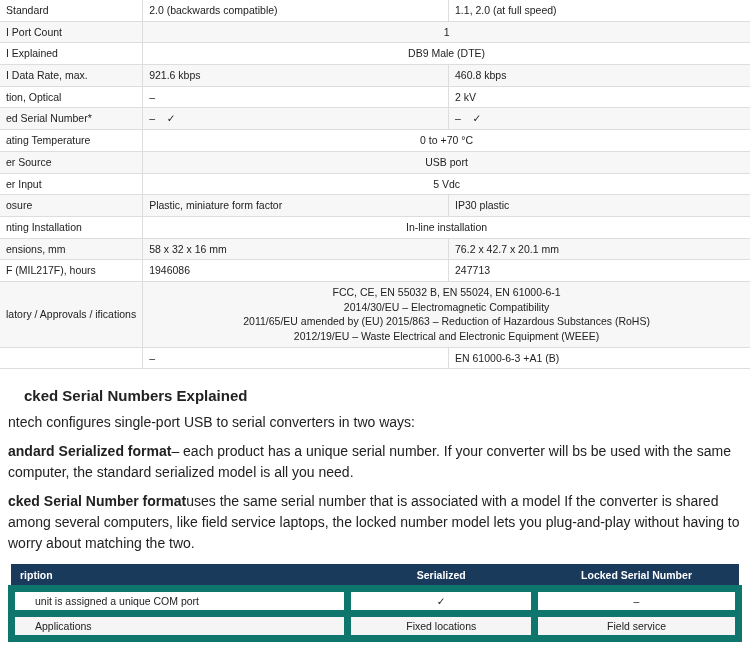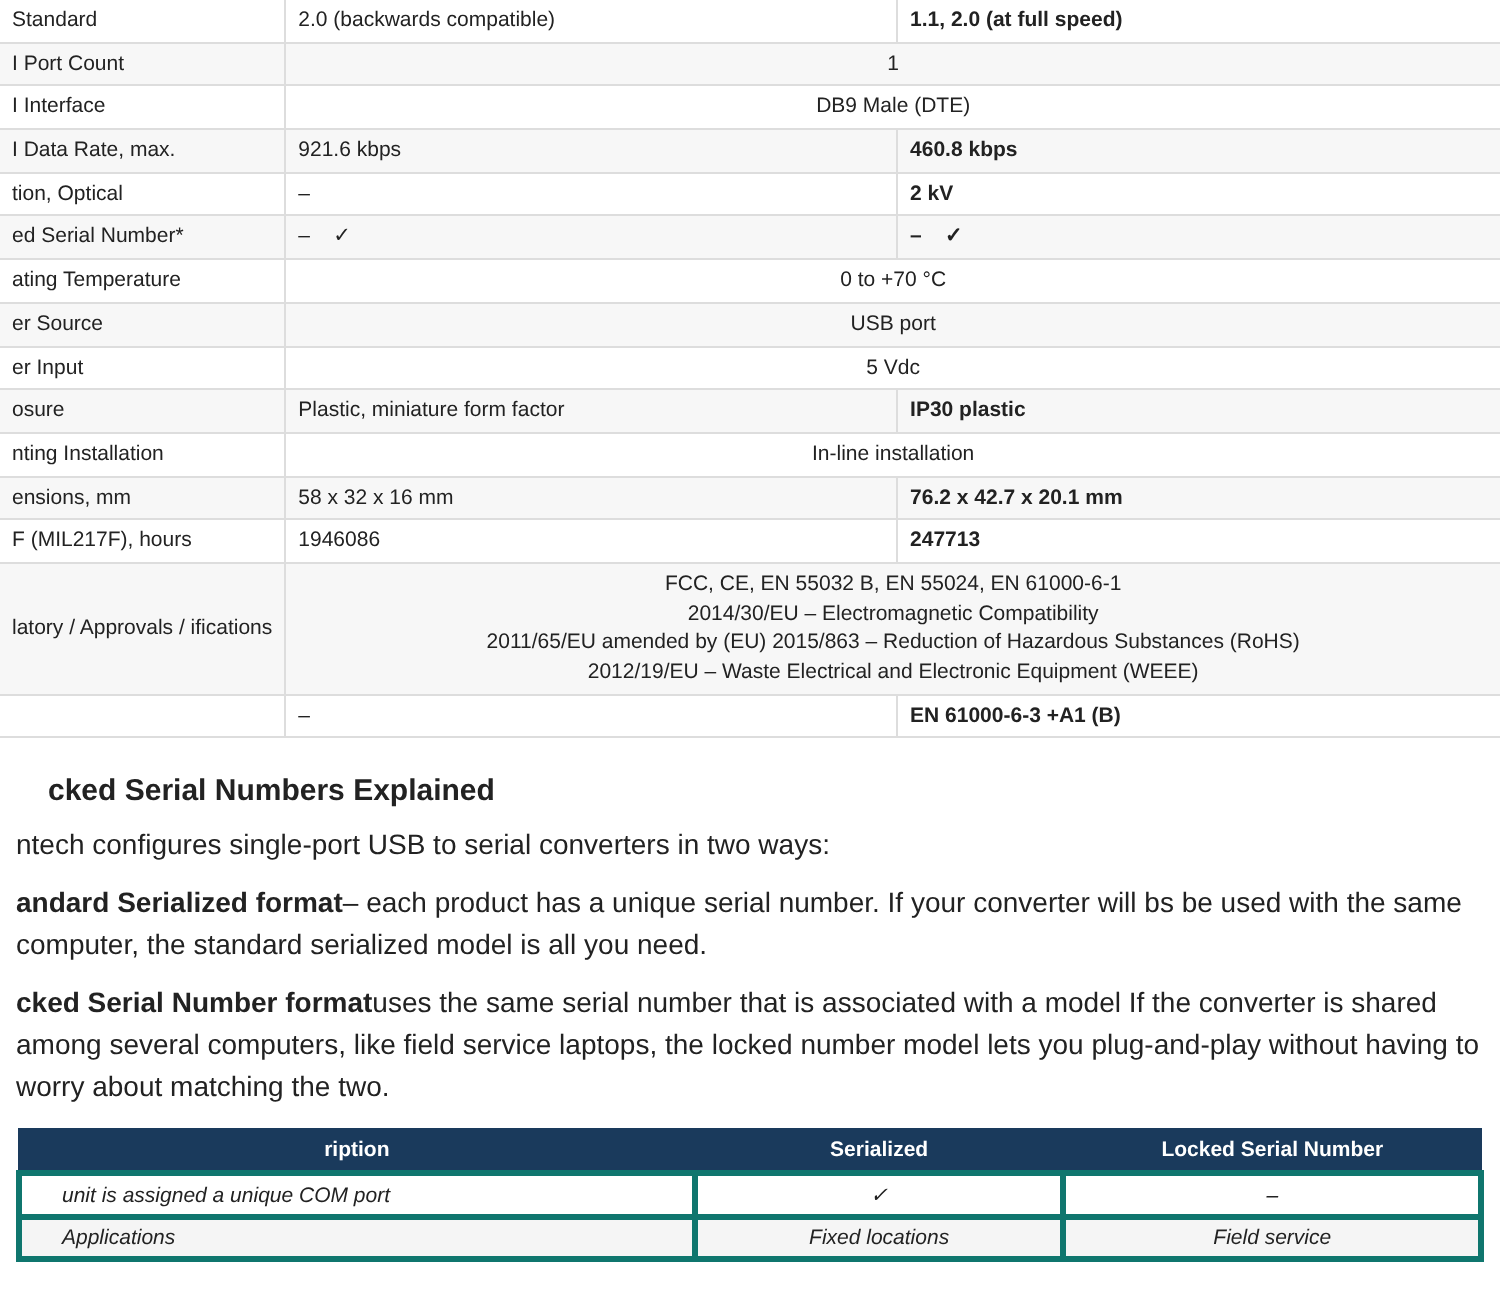--- a/index.html
+++ b/index.html
@@ -45,21 +45,20 @@
     .specs-table td.val-col {
       text-align: center;
     }
     .specs-table td.val-split {
       width: 50%;
       text-align: left;
       border-right: 1px solid #ddd;
     }
     .specs-table td.val-split:last-child {
       border-right: none;
-      font-weight: bold;
     }
 
     
     .section-heading {
       font-size: 15px;
       font-weight: bold;
       margin: 18px 0 8px 0;
       padding: 0 24px;
       color: #222;
     }
@@ -88,28 +87,27 @@
     }
     .locked-table th {
       background: #1a3a5c;
       color: #fff;
       padding: 4px 8px;
       font-weight: bold;
       text-align: center;
       border: 1px solid #1a3a5c;
     }
     .locked-table th.desc-th {
-      text-align: center;
+      text-align: left;
     }
     .locked-table td {
       padding: 3px 20px;
-      border: 3px solid #0f766e;
+      border: 7px solid #0f766e;
       text-align: center;
       vertical-align: middle;
-      font-style: italic;
     }
     .locked-table td.desc-td {
       text-align: left;
       background: #fff;
     }
     .locked-table tr:nth-child(even) td {
       background: #f5f5f5;
     }
     .locked-table tr:nth-child(even) td.desc-td {
       background: #f5f5f5;
@@ -123,21 +121,21 @@
       <tr>
         <td class="label-col">Standard</td>
         <td class="val-split">2.0 (backwards compatible)</td>
         <td class="val-split">1.1, 2.0 (at full speed)</td>
       </tr>
       <tr>
         <td class="label-col">I Port Count</td>
         <td class="val-col" colspan="2">1</td>
       </tr>
       <tr>
-        <td class="label-col">I Interface</td>
+        <td class="label-col">I Explained</td>
         <td class="val-col" colspan="2">DB9 Male (DTE)</td>
       </tr>
       <tr>
         <td class="label-col">I Data Rate, max.</td>
         <td class="val-split">921.6 kbps</td>
         <td class="val-split">460.8 kbps</td>
       </tr>
       <tr>
         <td class="label-col">tion, Optical</td>
         <td class="val-split">–</td>

